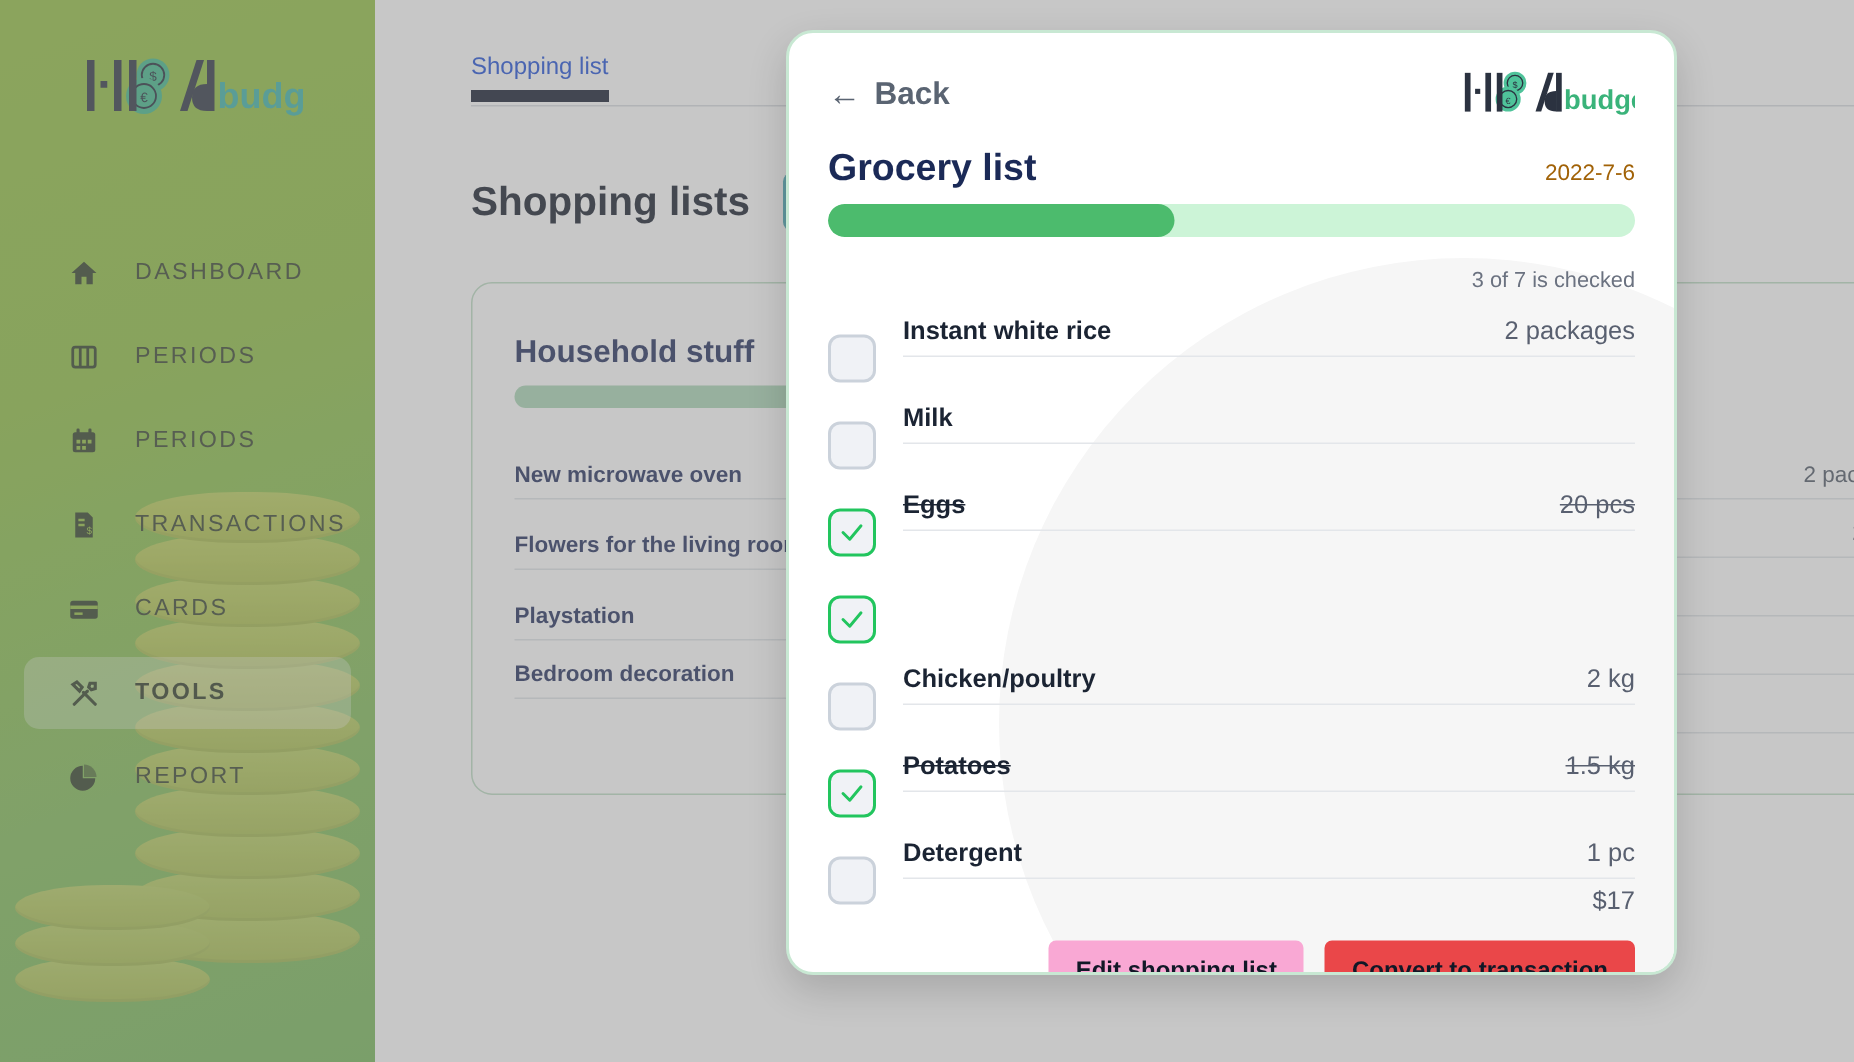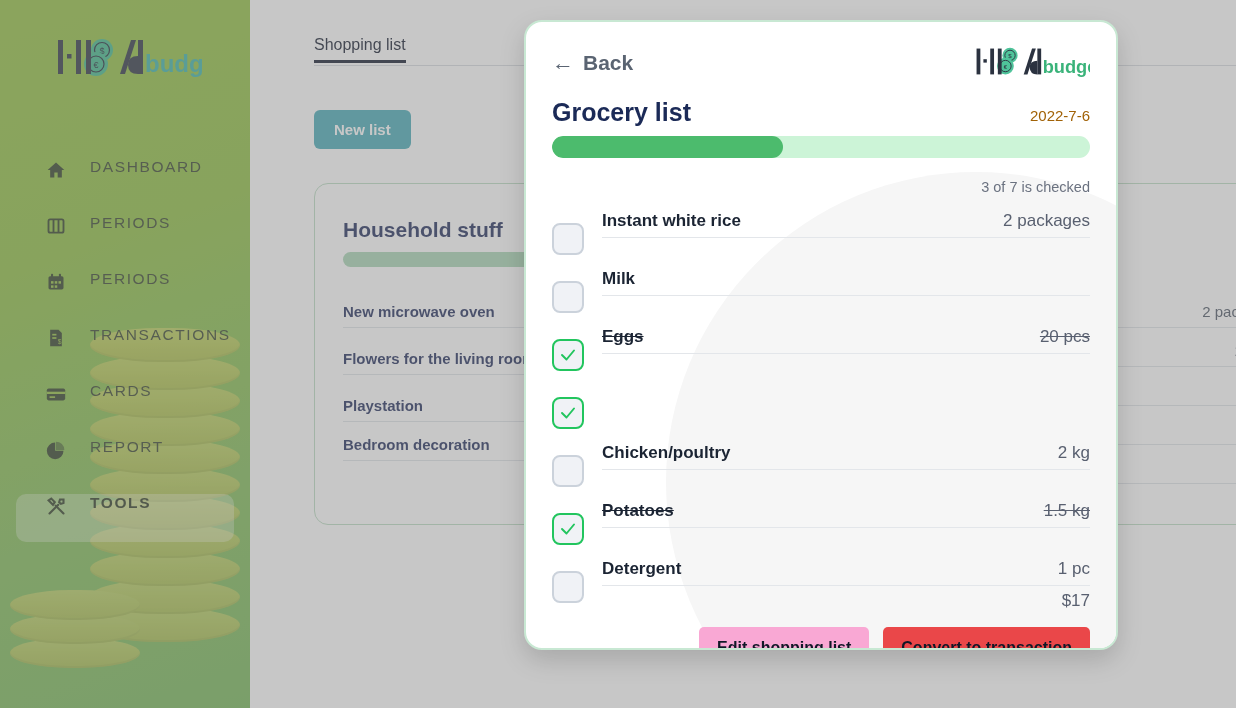--- a/index.html
+++ b/index.html
@@ -34,21 +34,21 @@
     background: linear-gradient(180deg, #e4dd6a 0%, #d8cf55 50%, #c9bf46 100%);
     border-radius: 46%/50%;
     box-shadow: inset 0 -2px 0 rgba(0,0,0,.07);
   }
   .sidebar-logo {
     position: absolute; left: 52px; top: 34px;
     width: 150px; height: 50px;
   }
   .nav { position: absolute; left: 0; top: 150px; width: 100%; }
   .nav-item {
-    display: flex; align-items: flex-start;
+    display: flex; align-items: center;
     height: 48px; margin: 8px 16px;
     padding-left: 28px;
     border-radius: 10px;
     cursor: pointer;
     position: relative;
   }
   .nav-item.active {
     background: rgba(255,255,255,.30);
   }
   .nav-item .ico {
@@ -67,23 +67,23 @@
 
   
   .main {
     flex: 1; height: 708px;
     position: relative;
     background: #ffffff;
     padding: 36px 46px 0 64px;
   }
   .tabs-row { display: flex; align-items: flex-start; gap: 26px; }
   .tab {
-    font-size: 16px; color: #0f172a;
+    font-size: 16px; color: #1d4ed8;
     padding-bottom: 6px;
-    border-bottom: 3px solid #0f172a;
+    border-bottom: 8px solid #0f172a;
     cursor: pointer;
   }
   .tabs-rule {
     margin-top: 2px; height: 1px; background: #d7dbe0; width: 100%;
   }
   .page-title-row {
     display: flex; align-items: center; gap: 22px;
     margin-top: 44px;
   }
   .page-title {
@@ -339,51 +339,52 @@
         <span class="ico">
           <svg width="22" height="22" viewBox="0 0 24 24" fill="currentColor">
               <rect x="2" y="6" width="20" height="13" rx="2"></rect>
               <rect x="2" y="9.5" width="20" height="2.5" fill="#93C03E"></rect>
               <rect x="5" y="14.5" width="6" height="1.8" fill="#93C03E"></rect>
             </svg>
         </span>
         <span class="lbl">CARDS</span>
       </div>
 
-      <div class="nav-item">
-        <span class="ico">
-          <svg width="20" height="20" viewBox="0 0 24 24" fill="currentColor">
-              <path d="M12 12V2a10 10 0 0 1 10 10z" opacity=".55"></path>
-              <path d="M12 12 22 12a10 10 0 1 1-10-10z" transform="translate(-1 1)"></path>
-            </svg>
-        </span>
-        <span class="lbl">REPORT</span>
-      </div>
-
       <div class="nav-item active">
         <span class="ico">
           <svg width="21" height="21" viewBox="0 0 24 24" fill="none" stroke="currentColor" stroke-width="2.4" stroke-linecap="round">
               <path d="M4 20 14 10"></path>
               <path d="M3 5l3-2 4 4-2 3z"></path>
               <path d="M20 20 11 11"></path>
               <path d="M16 4l4 0 0 4-3 1-2-2z"></path>
             </svg>
         </span>
         <span class="lbl">TOOLS</span>
       </div>
+
+      <div class="nav-item">
+        <span class="ico">
+          <svg width="20" height="20" viewBox="0 0 24 24" fill="currentColor">
+              <path d="M12 12V2a10 10 0 0 1 10 10z" opacity=".55"></path>
+              <path d="M12 12 22 12a10 10 0 1 1-10-10z" transform="translate(-1 1)"></path>
+            </svg>
+        </span>
+        <span class="lbl">REPORT</span>
+      </div>
     </div>
   </nav>
 
   <main class="main">
     <div class="tabs-row">
       <div class="tab">Shopping list</div>
     </div>
     <div class="tabs-rule"></div>
 
     <div class="page-title-row">
+      <h1 class="page-title">Shopping lists</h1>
       <button class="teal-btn">New list</button>
     </div>
 
     <div class="cards-row">
 
       <section class="list-card">
         <h3>Household stuff</h3>
         <div class="card-bar"></div>
         <div class="card-line">
           <span>New microwave oven</span>

